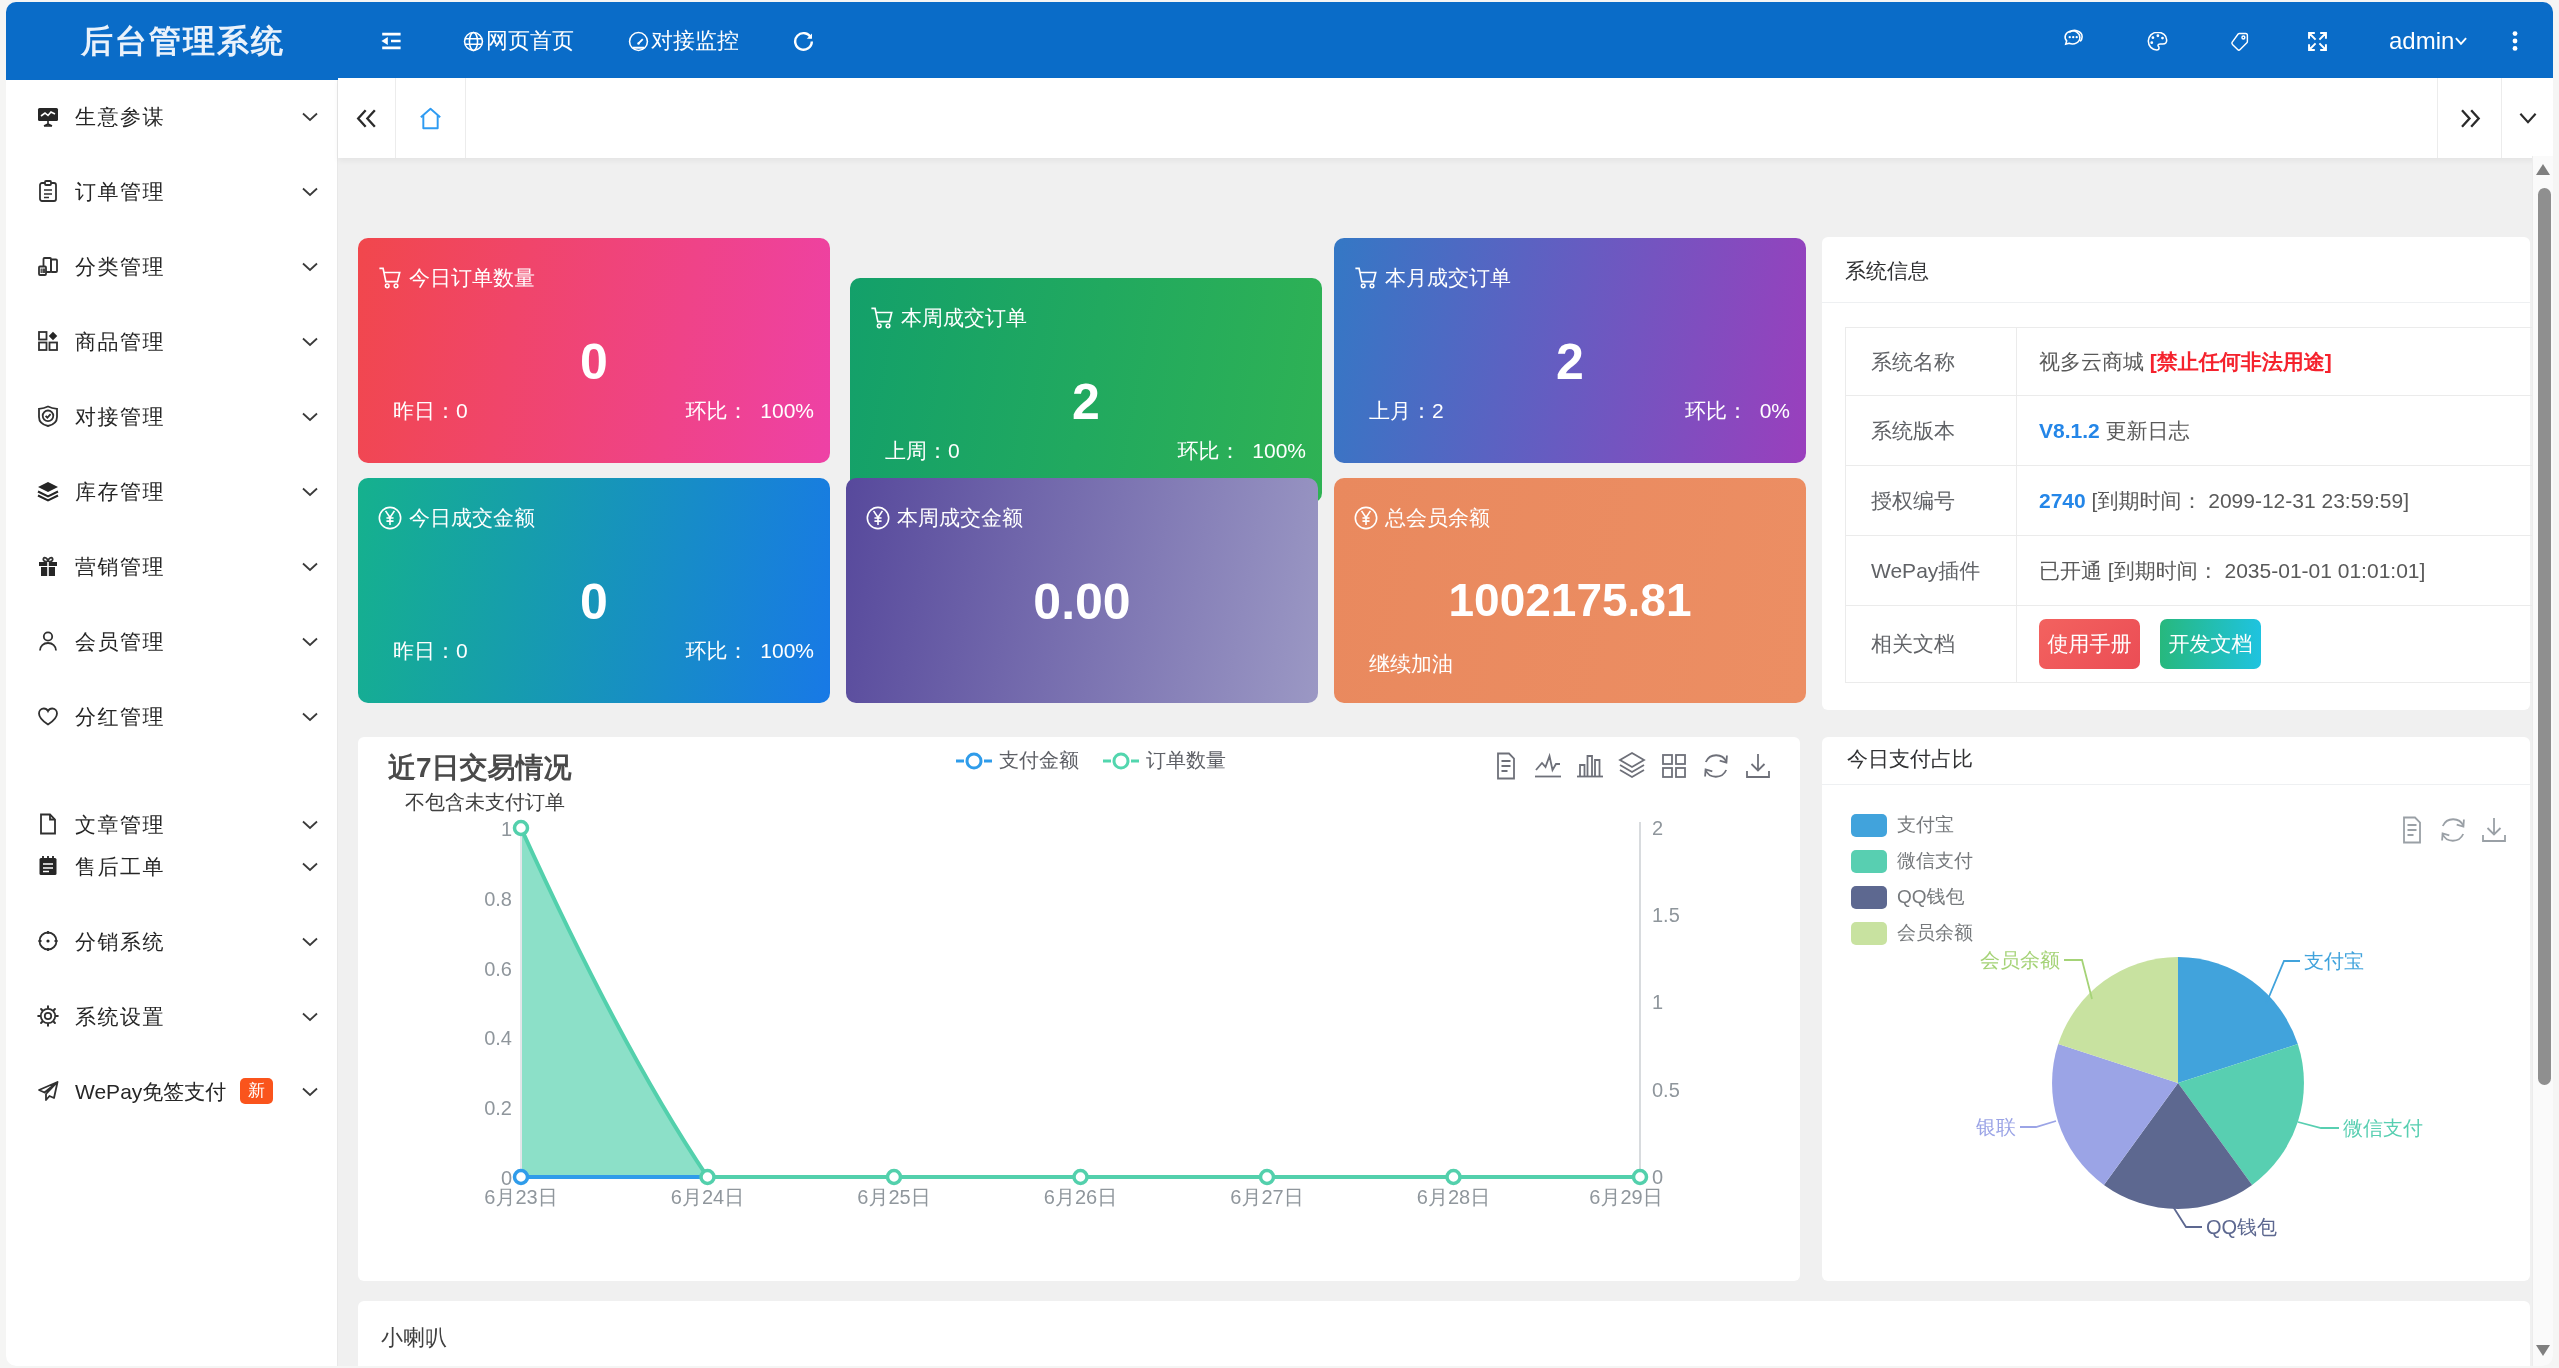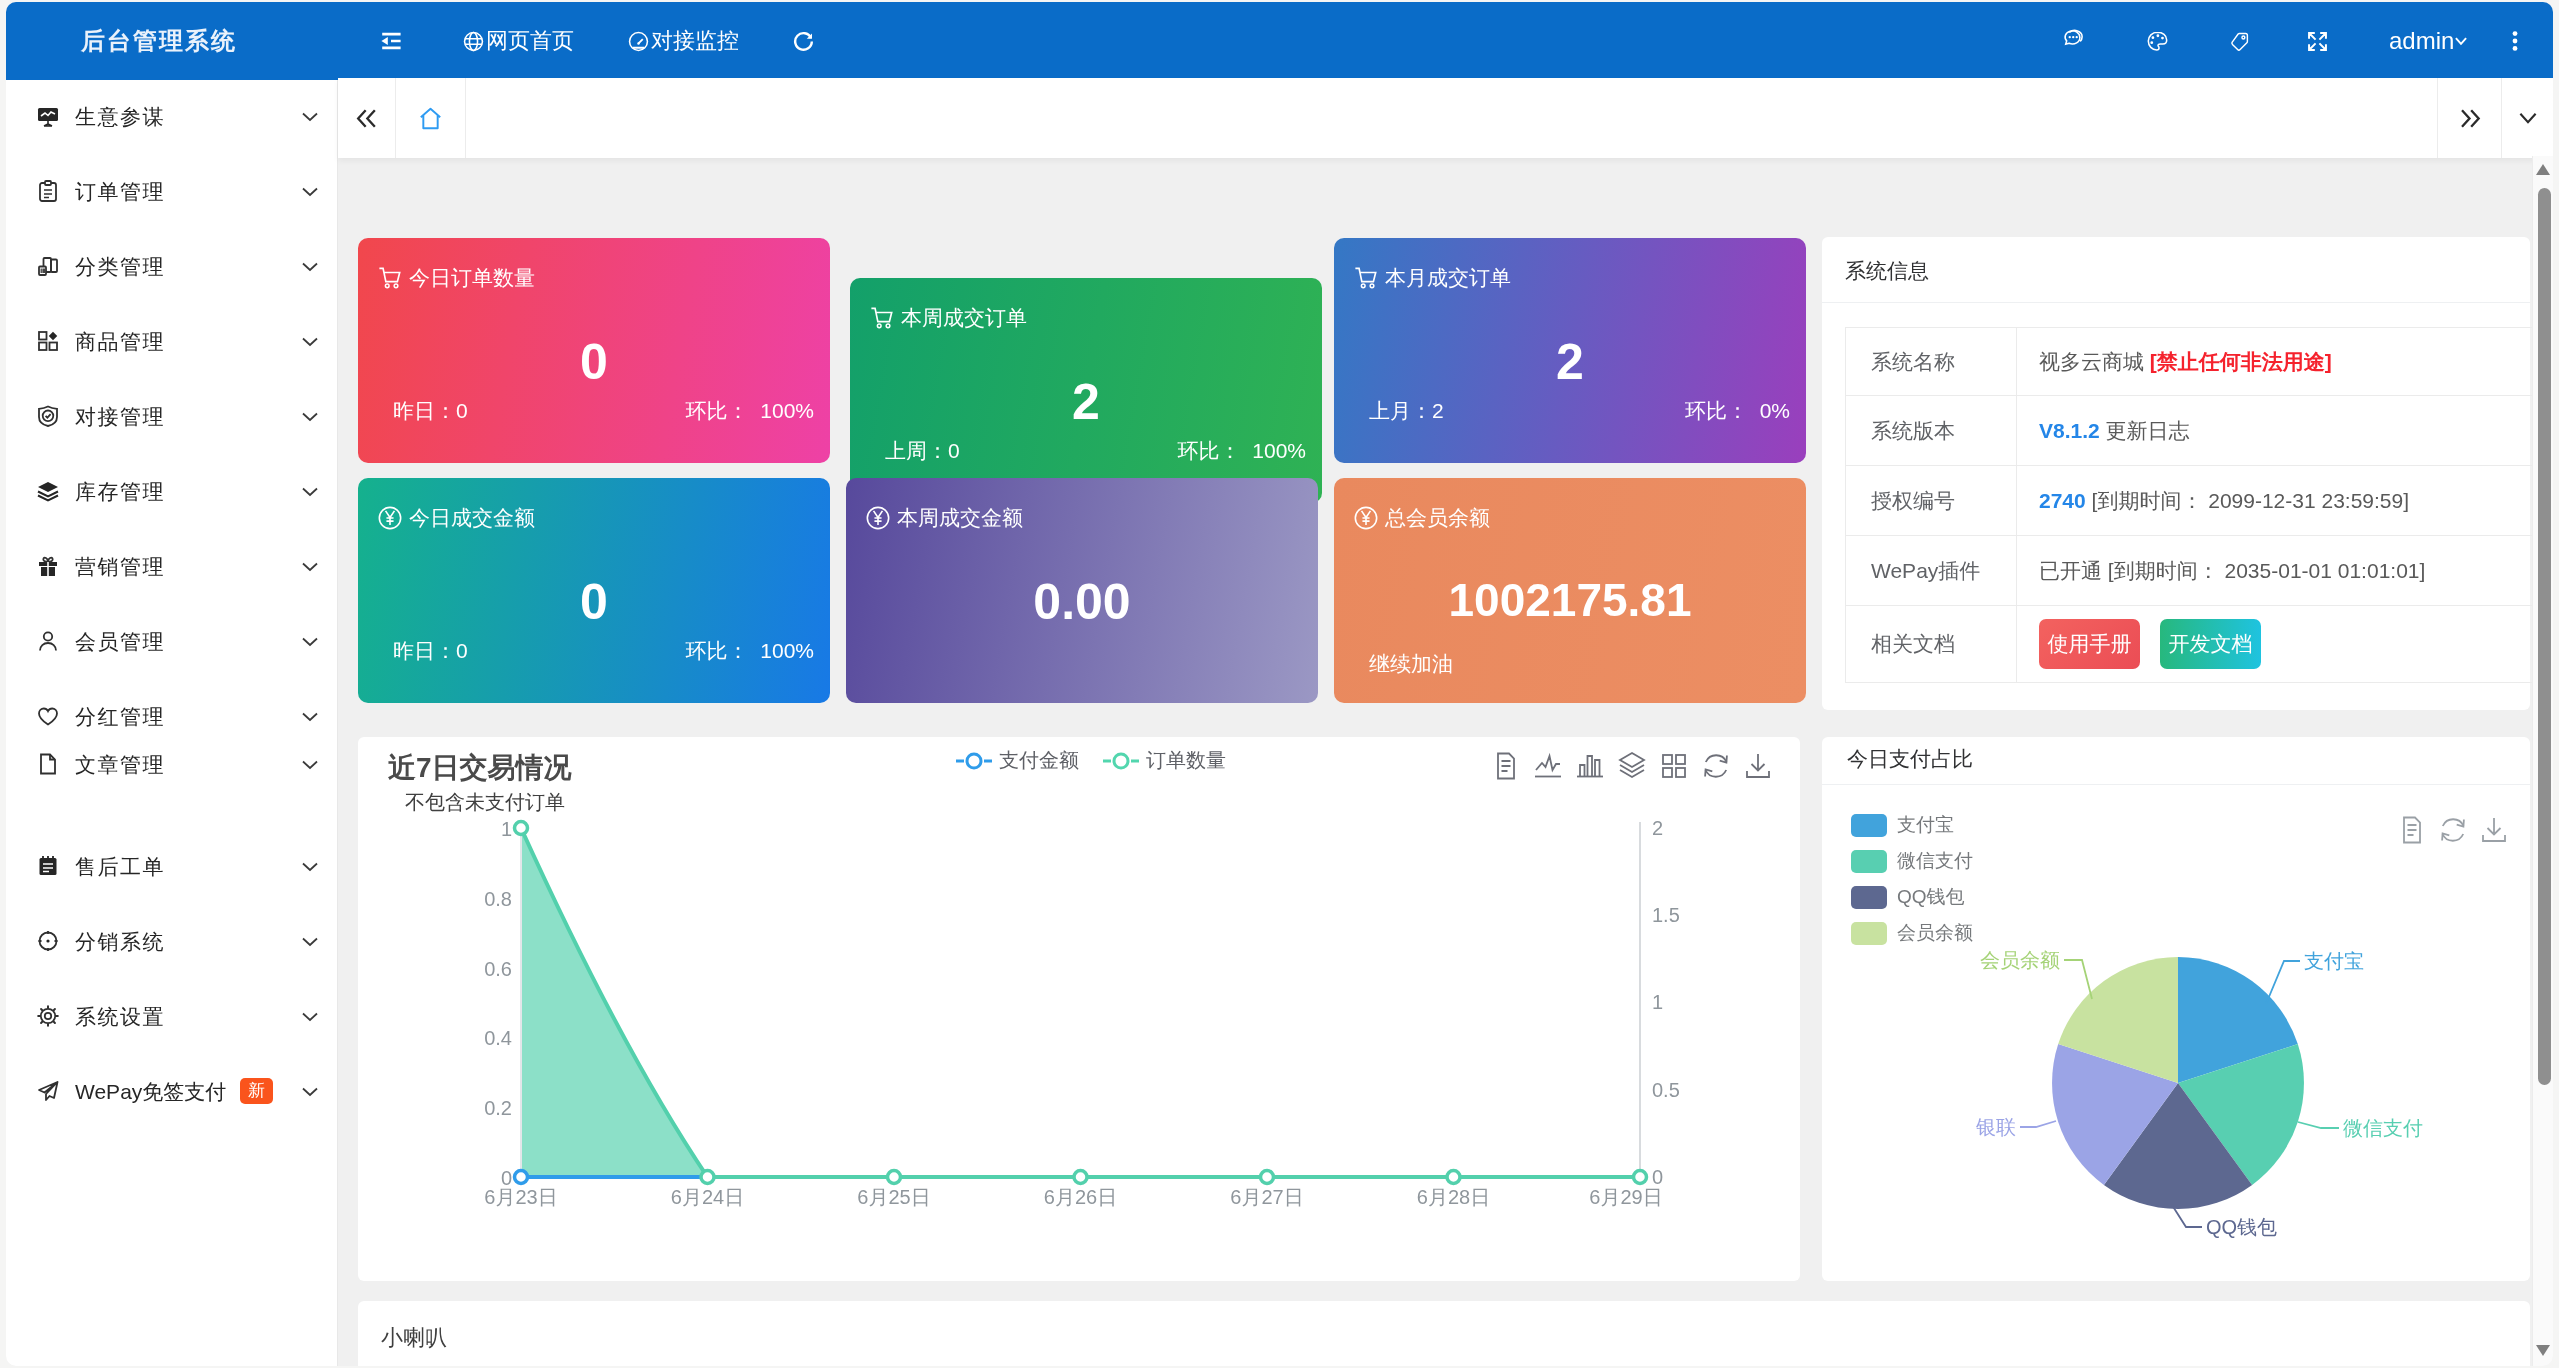--- a/index.html
+++ b/index.html
@@ -1,20 +1,20 @@
 <!DOCTYPE html>
 <html><head>
 <meta charset="utf-8">
 <style>
 * { margin:0; padding:0; box-sizing:border-box; }
 html,body { width:2559px; height:1368px; background:#f5f5f4; font-family:"Liberation Sans",sans-serif; overflow:hidden; }
 #win { position:absolute; left:6px; top:2px; width:2547px; height:1364px; background:#f0f0f0; border-radius:10px; overflow:hidden; }
 .abs { position:absolute; }
 #topbar { position:absolute; left:0; top:0; width:2547px; height:78px; background:#0a6cc8; }
-#logo { position:absolute; left:0; top:0; width:331px; height:78px; line-height:78px; padding-left:75px; font-size:24px; font-weight:bold; color:#eaf2fb; letter-spacing:2px; }
+#logo { position:absolute; left:0; top:0; width:331px; height:78px; line-height:78px; padding-left:75px; font-size:32px; font-weight:bold; color:#eaf2fb; letter-spacing:2px; }
 .tb-ic { position:absolute; top:0; height:78px; display:flex; align-items:center; }
 .nav-t { color:#fff; font-size:22px; margin-left:2px; }
 #sidebar { position:absolute; left:0; top:78px; width:332px; height:1286px; background:#fff; border-right:1px solid #e8e8e8; }
 .mi { position:absolute; left:0; width:331px; height:75px; }
 .mi .ic { position:absolute; left:31px; top:50%; margin-top:-11px; width:22px; height:22px; }
 .mi .tx { position:absolute; left:69px; top:50%; margin-top:-13px; font-size:21px; color:#262626; letter-spacing:1.5px; }
 .mi .ch { position:absolute; right:18px; top:50%; margin-top:-9px; width:18px; height:18px; }
 .badge-new { position:absolute; left:234px; top:50%; margin-top:-13px; width:33px; height:26px; background:#fa541c; border-radius:5px; color:#fff; font-size:17px; text-align:center; line-height:26px; }
 #tabbar { position:absolute; left:332px; top:76px; width:2215px; height:80px; background:#fff; box-shadow:0 3px 6px rgba(0,0,0,0.05); }
 .tbtn { position:absolute; top:0; height:80px; display:flex; align-items:center; justify-content:center; }
@@ -241,21 +241,21 @@
         <div class="ic">
           <svg class="svgic" width="22" height="22" viewBox="0 0 22 22">
             <path d="M11 19.5 C5 15.5 2 12 2 8.4 2 5.6 4.2 3.5 6.8 3.5 8.6 3.5 10.2 4.6 11 6.2 11.8 4.6 13.4 3.5 15.2 3.5 17.8 3.5 20 5.6 20 8.4 20 12 17 15.5 11 19.5 Z" stroke="#303030" stroke-width="1.8" fill="none"></path>
           </svg>
         </div>
         <div class="tx">分红管理</div>
         <div class="ch"><svg width="18" height="18" viewBox="0 0 18 18">
             <polyline points="2,6.5 9,13 16,6.5" stroke="#3a3a3a" stroke-width="1.8" fill="none"></polyline>
           </svg></div>
       </div>
-<div class="mi" style="top:646px">
+<div class="mi" style="top:706px">
         <div class="ic">
           <svg class="svgic" width="22" height="22" viewBox="0 0 22 22">
             <path d="M4 1.5 h9 l5 5 V20.5 h-14 Z" stroke="#303030" stroke-width="1.8" fill="none"></path>
             <path d="M13 1.5 V6.5 h5" stroke="#303030" stroke-width="1.8" fill="none"></path>
           </svg>
         </div>
         <div class="tx">文章管理</div>
         <div class="ch"><svg width="18" height="18" viewBox="0 0 18 18">
             <polyline points="2,6.5 9,13 16,6.5" stroke="#3a3a3a" stroke-width="1.8" fill="none"></polyline>
           </svg></div>

